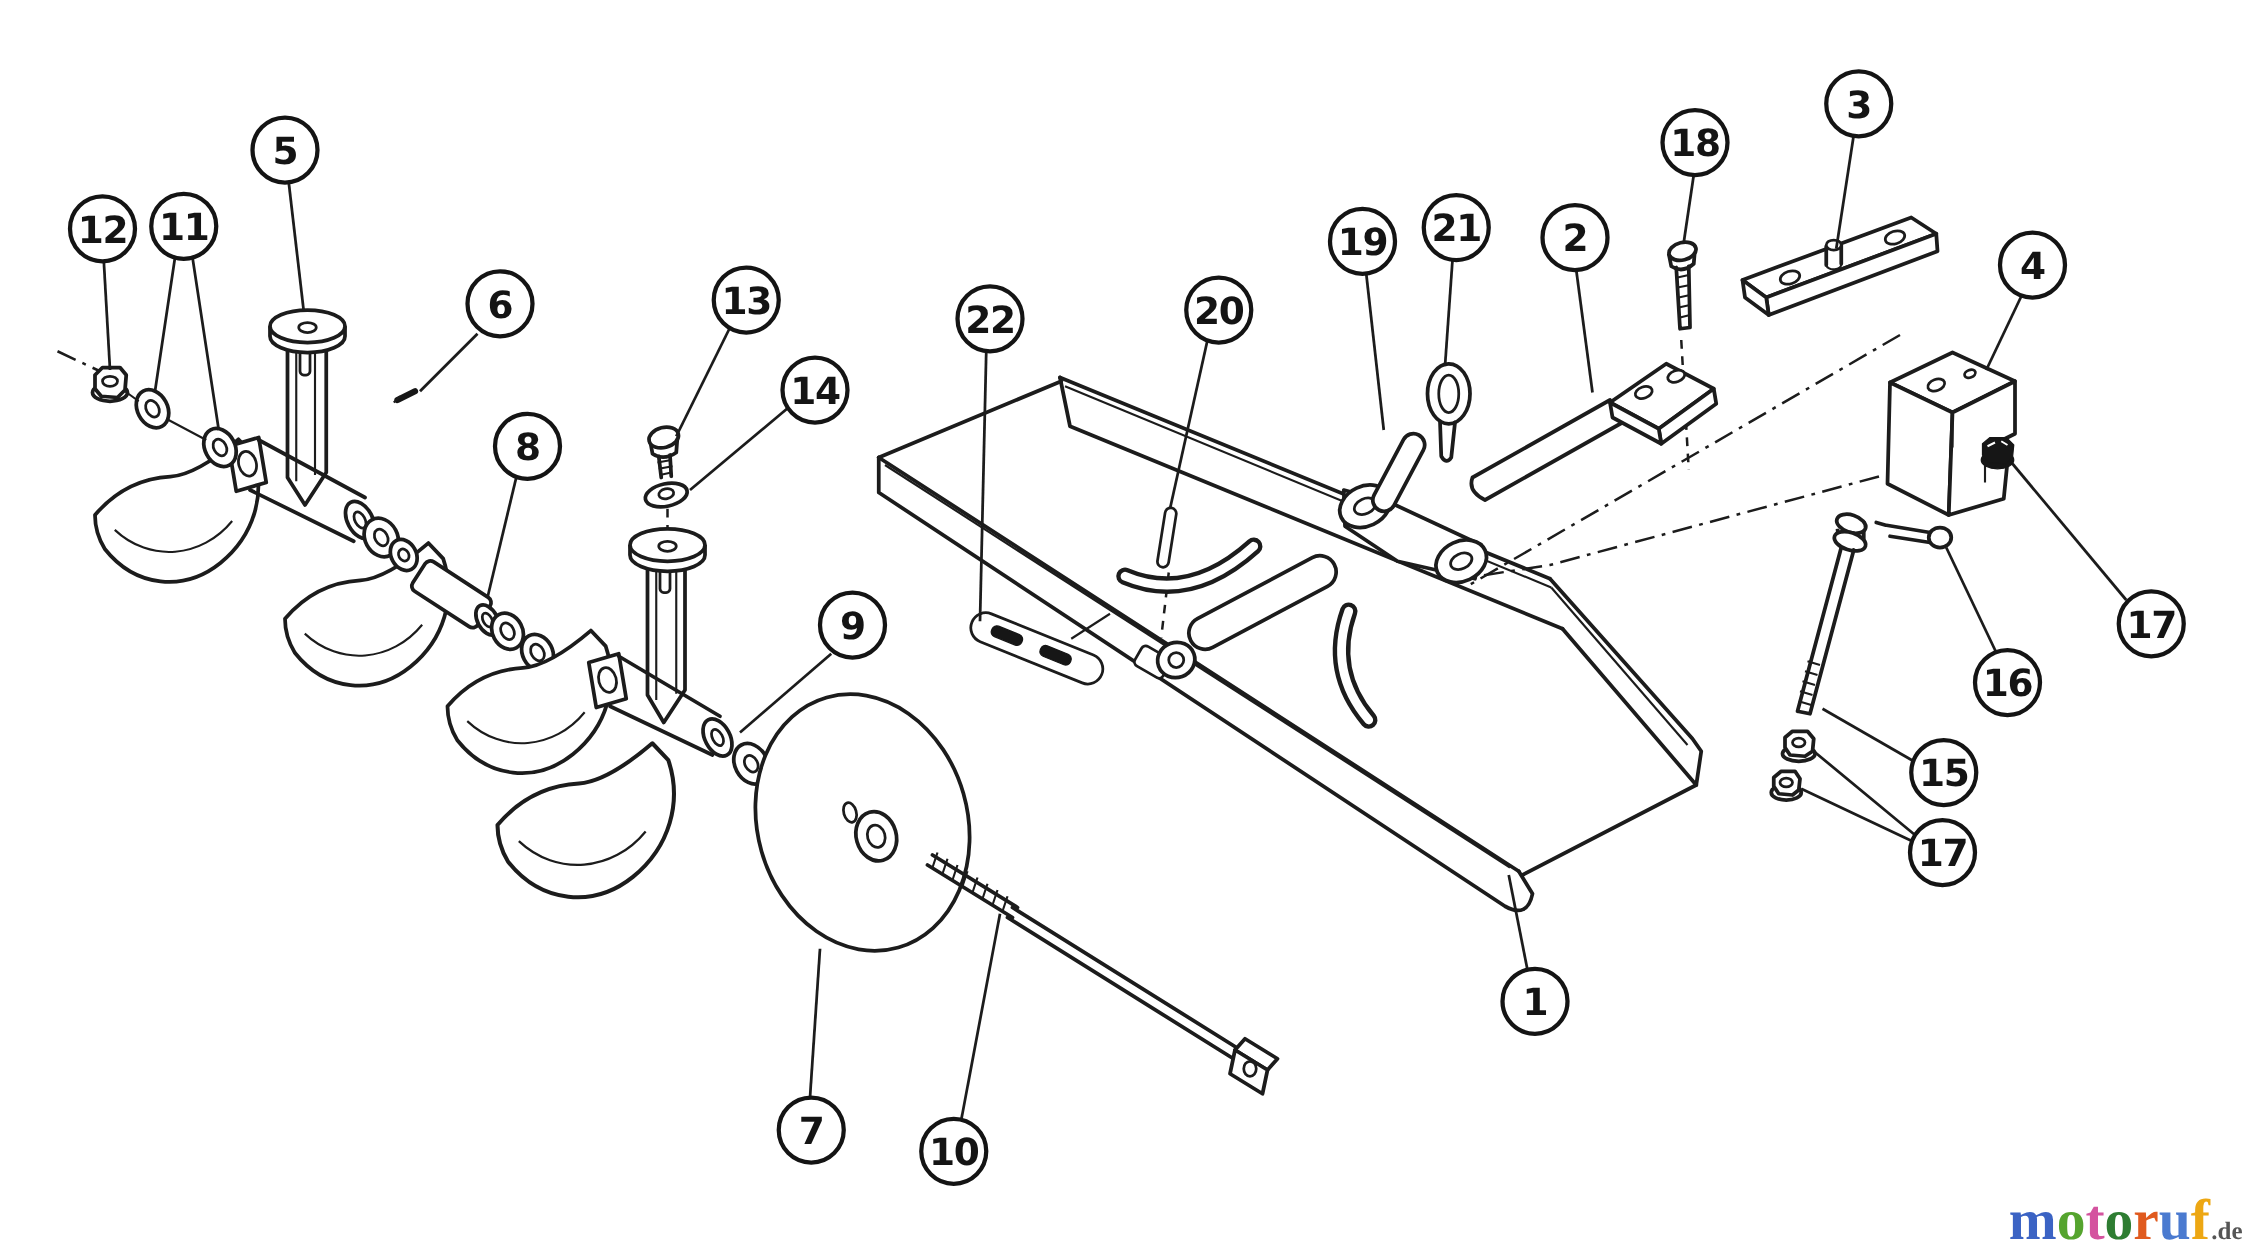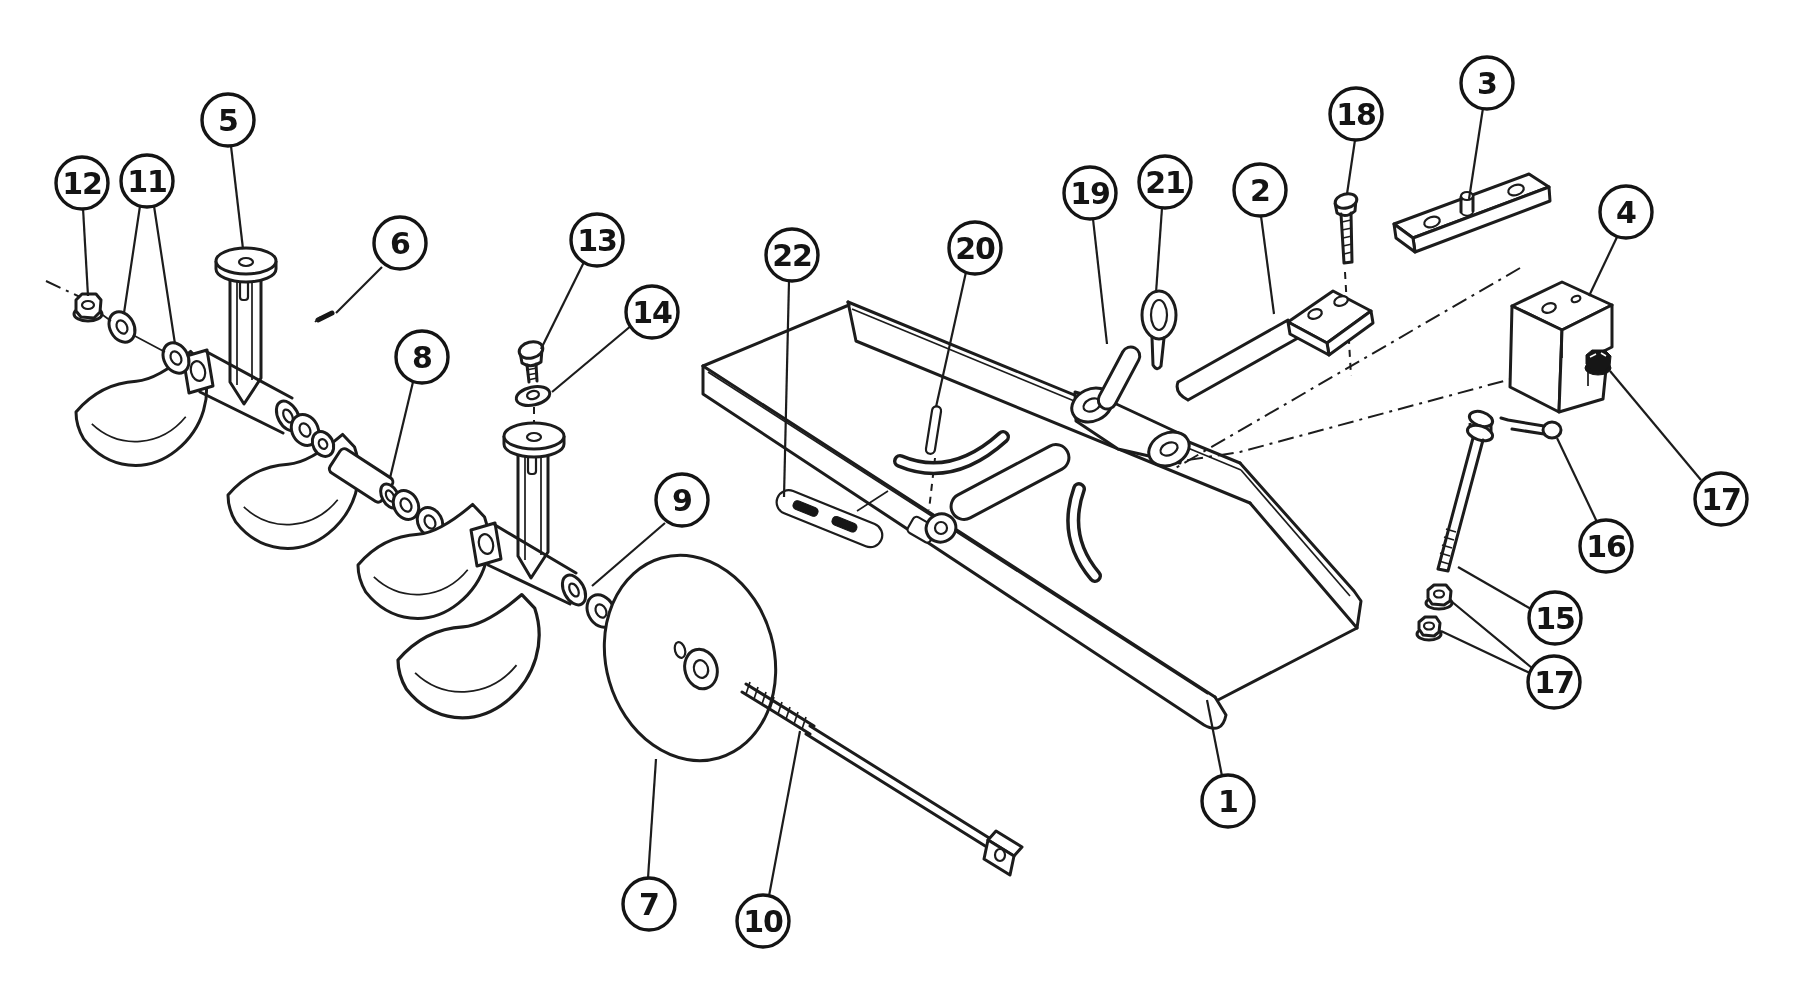--- a/index.html
+++ b/index.html
@@ -387,13 +387,16 @@
   <g class="callout">
     <circle cx="1165" cy="182" r="26"></circle>
         <text x="1165" y="193">21</text>
       </g>
   <g class="callout">
     <circle cx="792" cy="255" r="26"></circle>
         <text x="792" y="266">22</text>
       </g>
 </svg>
 
+  <div class="logo">
+    <span style="color:#3b63c4">m</span><span style="color:#55a42e">o</span><span style="color:#d4539f">t</span><span style="color:#2e7d32">o</span><span style="color:#e05a1e">r</span><span style="color:#4a7ad0">u</span><span style="color:#eda713">f</span><span class="suffix" style="color: rgb(85, 85, 85);">.de</span>
+  </div>
 </div>
 
 </body></html>

